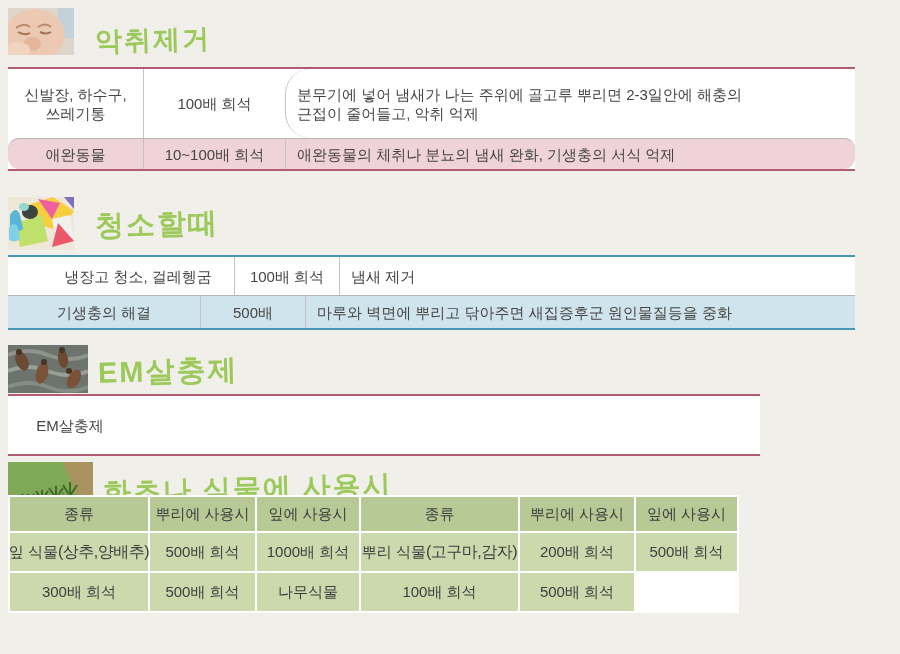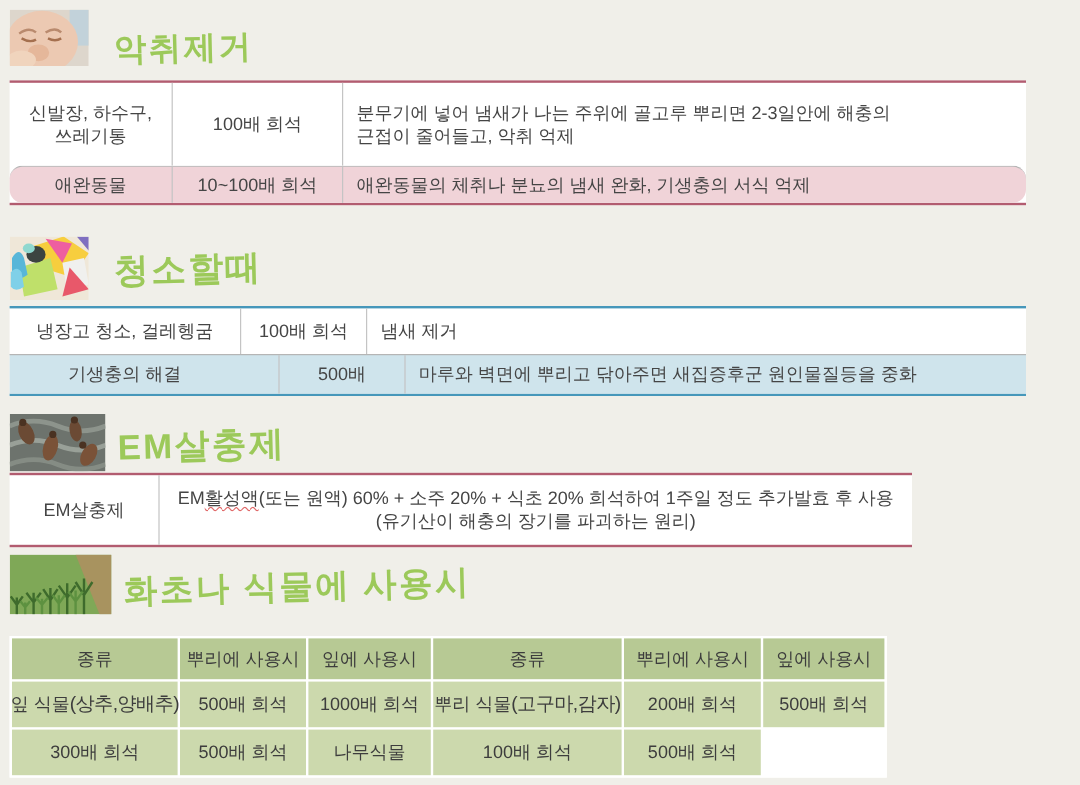--- a/index.html
+++ b/index.html
@@ -81,21 +81,21 @@
     <ellipse cx="10" cy="42" rx="12" ry="8" fill="#f0d4bd"></ellipse>
   </svg>
 </div>
 <div class="section-title" style="left:95px;top:22px;font-size:27px;">악취제거</div>
 
 <div class="rtable maroon" style="left:8px;top:67px;width:847px;">
   <div class="trow" style="height:69px;">
     <div class="cell" style="width:135px;">신발장, 하수구,
 쓰레기통</div>
     <div class="cell" style="width:142px;">100배 희석</div>
-    <div class="cell left" style="flex:1;">분무기에 넣어 냄새가 나는 주위에 골고루 뿌리면 2-3일안에 해충의
+    <div class="cell left" style="flex:1;border-radius:25px;">분무기에 넣어 냄새가 나는 주위에 골고루 뿌리면 2-3일안에 해충의
 근접이 줄어들고, 악취 억제</div>
   </div>
   <div class="trow pink" style="height:31px;">
     <div class="cell" style="width:135px;">애완동물</div>
     <div class="cell" style="width:142px;">10~100배 희석</div>
     <div class="cell left" style="flex:1;">애완동물의 체취나 분뇨의 냄새 완화, 기생충의 서식 억제</div>
   </div>
 </div>
 
 <div class="thumb" style="top:197px;width:66px;height:53px;">
@@ -110,27 +110,27 @@
     <polygon points="44,22 62,18 66,40 48,46" fill="#f0f0ee"></polygon>
     <polygon points="50,26 66,44 44,50" fill="#e8586a"></polygon>
     <polygon points="56,0 66,0 66,12" fill="#7f6fc0"></polygon>
     <ellipse cx="16" cy="10" rx="5" ry="4" fill="#8fd8cf"></ellipse>
   </svg>
 </div>
 <div class="section-title" style="left:95px;top:205px;font-size:29px;">청소할때</div>
 
 <div class="rtable blue" style="left:8px;top:255px;width:847px;">
   <div class="trow" style="height:38px;">
-    <div class="cell" style="width:192px;">냉장고 청소, 걸레헹굼</div>
+    <div class="cell" style="width:192px;margin-left:34px;">냉장고 청소, 걸레헹굼</div>
     <div class="cell" style="width:105px;">100배 희석</div>
     <div class="cell left" style="flex:1;text-align:center;">냄새 제거</div>
   </div>
   <div class="trow lblue" style="height:33px;">
     <div class="cell" style="width:192px;">기생충의 해결</div>
-    <div class="cell" style="width:105px;margin-left:32px;">500배</div>
+    <div class="cell" style="width:105px;">500배</div>
     <div class="cell left" style="flex:1;">마루와 벽면에 뿌리고 닦아주면 새집증후군 원인물질등을 중화</div>
   </div>
 </div>
 
 <div class="thumb" style="top:345px;width:80px;height:48px;">
   <svg viewBox="0 0 80 48" preserveAspectRatio="none">
     <rect width="80" height="48" fill="#6d736d"></rect>
     <path d="M0 10 q20 -8 40 0 t40 0" stroke="#8d948c" stroke-width="4" fill="none"></path>
     <path d="M0 26 q20 -8 40 0 t40 0" stroke="#99a098" stroke-width="4" fill="none"></path>
     <path d="M0 42 q20 -8 40 0 t40 0" stroke="#858c84" stroke-width="4" fill="none"></path>
@@ -142,24 +142,20 @@
     <circle cx="36" cy="17" r="3" fill="#4a3222"></circle>
     <circle cx="54" cy="5" r="3" fill="#4a3222"></circle>
     <circle cx="61" cy="26" r="3" fill="#4a3222"></circle>
   </svg>
 </div>
 <div class="section-title" style="left:98px;top:352px;font-size:29px;">EM살충제</div>
 
 <div class="rtable maroon" style="left:8px;top:394px;width:752px;">
   <div class="trow" style="height:58px;">
     <div class="cell" style="width:124px;">EM살충제</div>
-    <div class="cell" style="flex:1;flex-direction:column;justify-content:center;">
-      <div><span>EM</span><span class="wavy">활성액</span><span>(또는 원액) 60% + 소주 20% + 식초 20% 희석하여 1주일 정도 추가발효 후 사용</span></div>
-      <div>(유기산이 해충의 장기를 파괴하는 원리)</div>
-    </div>
   </div>
 </div>
 
 <div class="thumb" style="top:462px;width:85px;height:50px;">
   <svg viewBox="0 0 85 50" preserveAspectRatio="none">
     <rect width="85" height="50" fill="#7fa857"></rect>
     <polygon points="55,0 85,0 85,50 75,50" fill="#a8935f"></polygon>
     <g stroke="#3e6b2c" stroke-width="2" fill="none">
       <path d="M6 50 v-14 m0 6 l-5 -7 m5 7 l5 -7"></path>
       <path d="M20 50 v-18 m0 8 l-6 -8 m6 8 l6 -8"></path>
@@ -170,21 +166,21 @@
     <g stroke="#5d9140" stroke-width="2" fill="none">
       <path d="M13 50 v-10 m0 4 l-4 -5 m4 5 l4 -5"></path>
       <path d="M27 50 v-13 m0 5 l-5 -6 m5 6 l5 -6"></path>
       <path d="M41 50 v-16 m0 7 l-5 -7 m5 7 l5 -7"></path>
       <path d="M55 50 v-20 m0 9 l-6 -8 m6 8 l6 -8"></path>
     </g>
   </svg>
 </div>
 <div class="section-title" style="left:103px;top:470px;font-size:28px;">화초나 식물에 사용시</div>
 
-<div class="gtable" style="left:8px;top:530px;width:731px;grid-template-columns:138px 105px 102px 157px 114px 1fr;grid-template-rows:34px 38px 38px;">
+<div class="gtable" style="left:8px;top:495px;width:731px;grid-template-columns:138px 105px 102px 157px 114px 1fr;grid-template-rows:34px 38px 38px;">
 
   <div class="gcell head">종류</div>
   <div class="gcell head">뿌리에 사용시</div>
   <div class="gcell head">잎에 사용시</div>
   <div class="gcell head">종류</div>
   <div class="gcell head">뿌리에 사용시</div>
   <div class="gcell head">잎에 사용시</div>
 
   <div class="gcell">
       <span>잎 식물</span>

